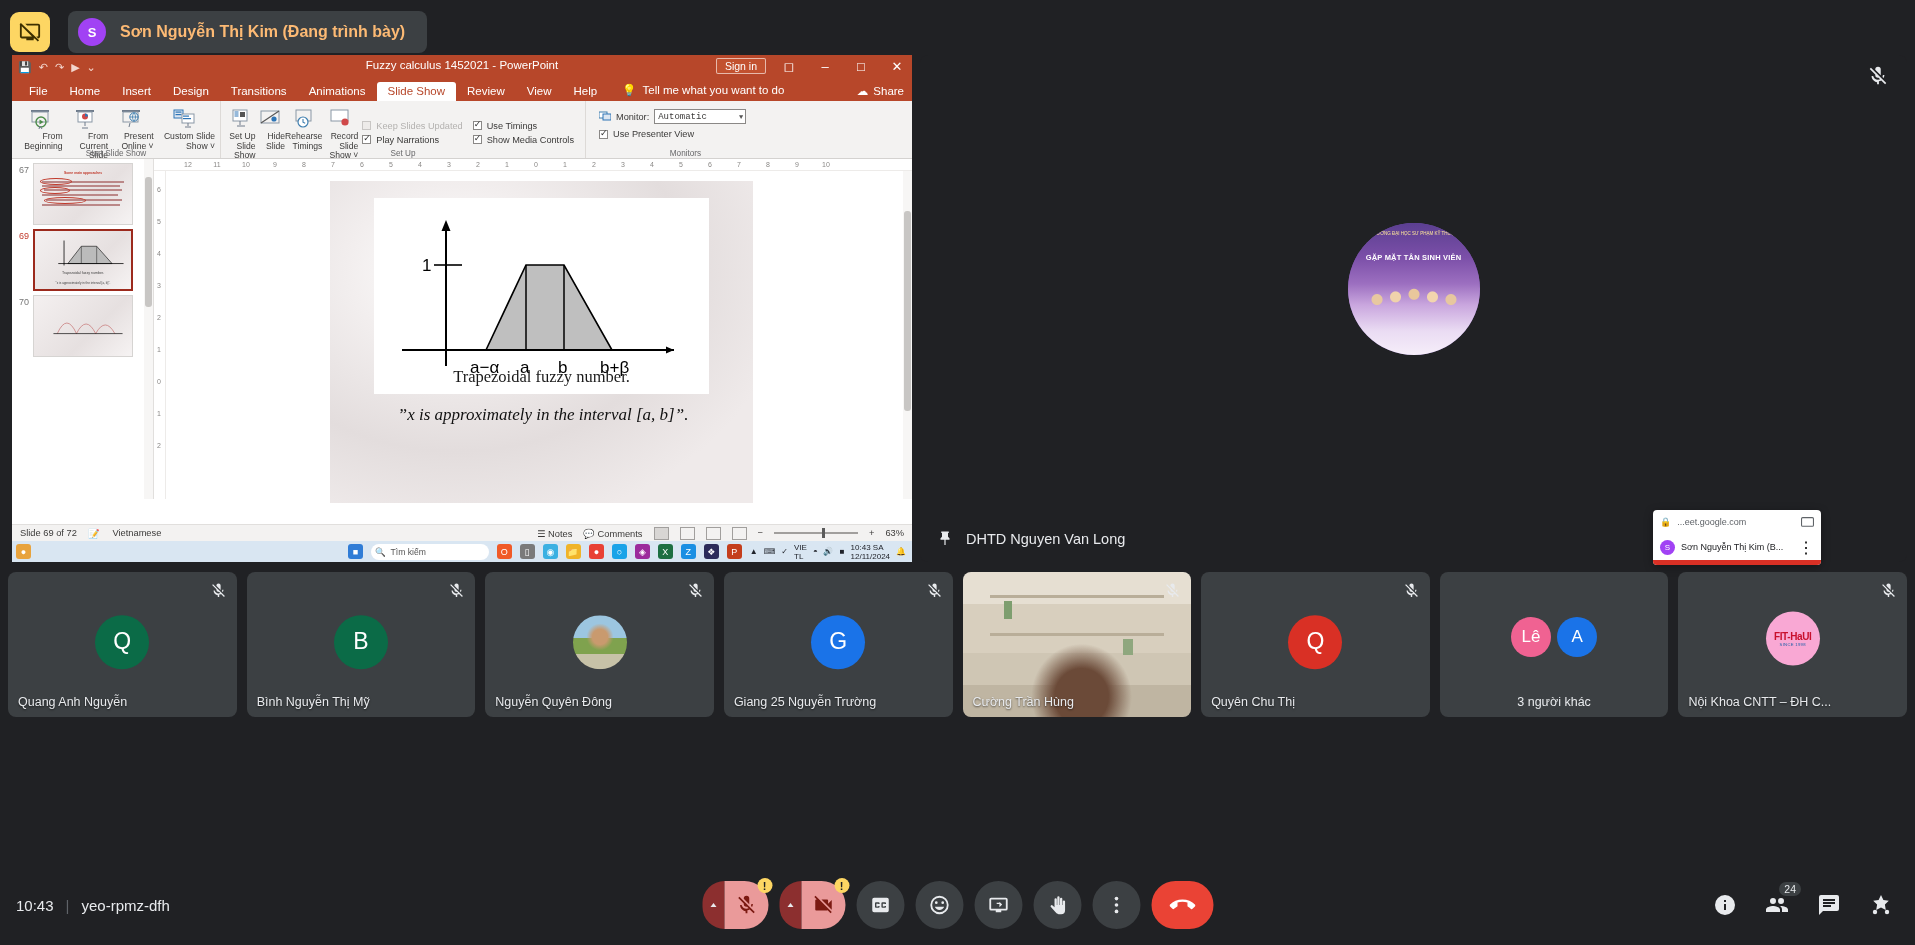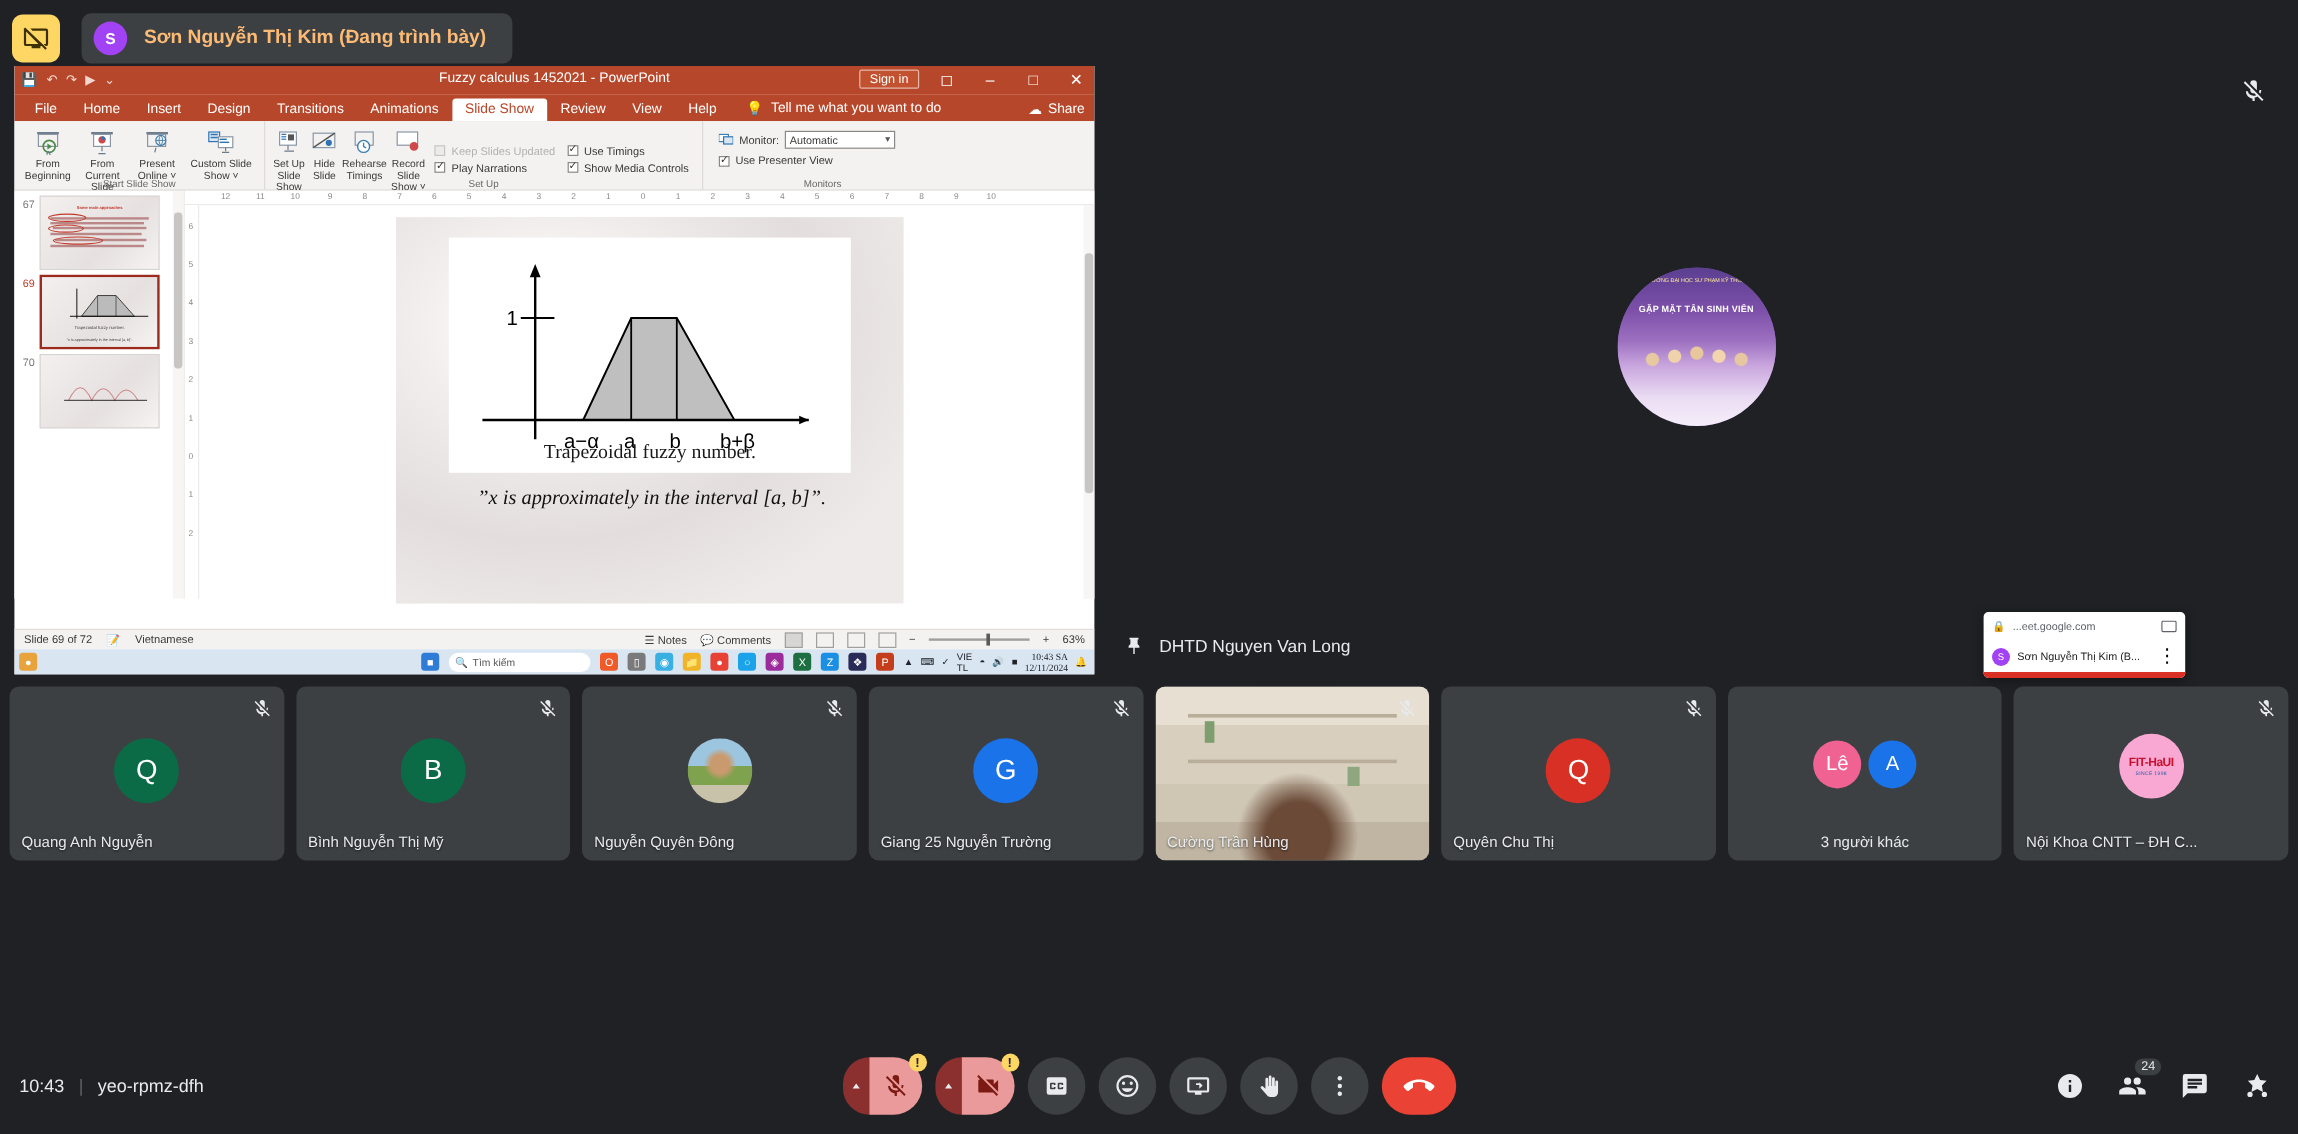--- a/index.html
+++ b/index.html
@@ -60,33 +60,33 @@
   .ppt-tab.active { background: #fff; color: #B7472A; border-radius: 3px 3px 0 0; }
   #tellme { display: flex; align-items: center; gap: 6px; color: #fff; font-size: 11.5px; margin-left: 14px; padding-bottom: 4px; }
   #ppt-share { position: absolute; right: 8px; bottom: 3px; color: #fff; font-size: 11.5px; display: flex; gap: 5px; align-items: center; }
 
   #ppt-ribbon {
     height: 58px; background: #F3F2F1; border-bottom: 1px solid #D4D2D0;
     display: flex; position: relative; font-size: 9px; color: #333;
   }
   .rgroup { display: flex; padding: 2px 5px 0 5px; position: relative; }
   .rgroup + .rgroup { border-left: 1px solid #DDDAD7; }
-  .rbtn { width: 46px; text-align: center; padding-top: 3px; cursor: default; }
+  .rbtn { width: 46px; text-align: right; padding-top: 3px; cursor: default; }
   .rbtn .glyph { height: 26px; display: flex; align-items: center; justify-content: center; }
   .rbtn .lbl { font-size: 8.6px; line-height: 9.5px; color: #3B3A39; }
   .rcheckcol { display: flex; flex-direction: column; justify-content: center; gap: 4px; padding: 4px 6px 0 4px; }
   .rcheck { display: flex; align-items: center; gap: 5px; font-size: 9.2px; color: #3B3A39; white-space: nowrap; }
   .rcheck.dim { color: #B3B1AF; }
   .cbx { width: 9px; height: 9px; border: 1px solid #8A8886; background: #fff; display:inline-block; position: relative; flex: none;}
   .cbx.on::after { content: "\2713"; position: absolute; left: 0px; top: -3px; font-size: 9px; color: #333; }
   .cbx.dimbx { background: #EDEBE9; border-color: #C8C6C4; }
   .rmon { display: flex; flex-direction: column; gap: 5px; padding: 6px 8px 0 8px; }
   .monrow { display: flex; align-items: center; gap: 5px; font-size: 9.2px; color: #3B3A39; }
   .monsel { width: 92px; height: 15px; border: 1px solid #8A8886; background: #fff; font-size: 9px;
-            display: flex; align-items: center; padding-left: 3px; position: relative; }
+            display: flex; align-items: center; padding-left: 3px; position: relative; font-family: Liberation Mono, monospace; }
   .monsel .arr { position: absolute; right: 2px; font-size: 7px; color: #555; }
   .grouplabel { position: absolute; bottom: 0px; width: 100%; text-align: center; font-size: 8.2px; color: #68686A; left: 0; }
 
   #ppt-body { position: relative; height: 340px; background: #fff; display: flex; }
   #thumbpane { width: 142px; background: #fff; border-right: 1px solid #E1DFDD; position: relative; overflow: hidden; }
   .thumb-row { display: flex; padding: 4px 4px 0 4px; }
   .thumb-num { width: 17px; font-size: 9px; color: #777; text-align: right; padding-right: 4px; padding-top: 2px; }
   .thumb {
     width: 100px; height: 62px; background: #EFEAEA; border: 1px solid #D6D4D2; position: relative; overflow: hidden;
   }
@@ -143,21 +143,21 @@
   #zoomknob { position: absolute; left: 48px; top: -4px; width: 3px; height: 10px; background: #5A5A5A; }
 
   #ppt-taskbar {
     position: absolute; left: 0; bottom: 0; width: 900px; height: 21px;
     background: #D9E6F2; display: flex; align-items: center; padding: 0 4px; gap: 8px;
   }
   .tb-ico { width: 15px; height: 15px; border-radius: 3px; display: flex; align-items: center; justify-content: center; font-size: 9px; color: #fff; }
   #tb-search { width: 118px; height: 16px; background: #fff; border-radius: 8px; display: flex; align-items: center;
                gap: 4px; padding-left: 5px; font-size: 8.6px; color: #555; }
   #tb-right { margin-left: auto; display: flex; align-items: center; gap: 6px; font-size: 8px; color: #20232a; padding-right: 2px;}
-  #tb-clock { text-align: right; line-height: 9px; font-size: 8px; font-family: Liberation Serif, serif; }
+  #tb-clock { text-align: left; line-height: 9px; font-size: 8px; }
 
   
   #stage {
     position: absolute; left: 920px; top: 55px; right: 8px; height: 507px;
     background: #202124; border-radius: 8px;
   }
   #stage-mic { position: absolute; right: 18px; top: 10px; color: #E8EAED; }
   #stage-avatar {
     position: absolute; left: 50%; top: 234px; transform: translate(-50%,-50%);
     width: 132px; height: 132px; border-radius: 50%; overflow: hidden;

